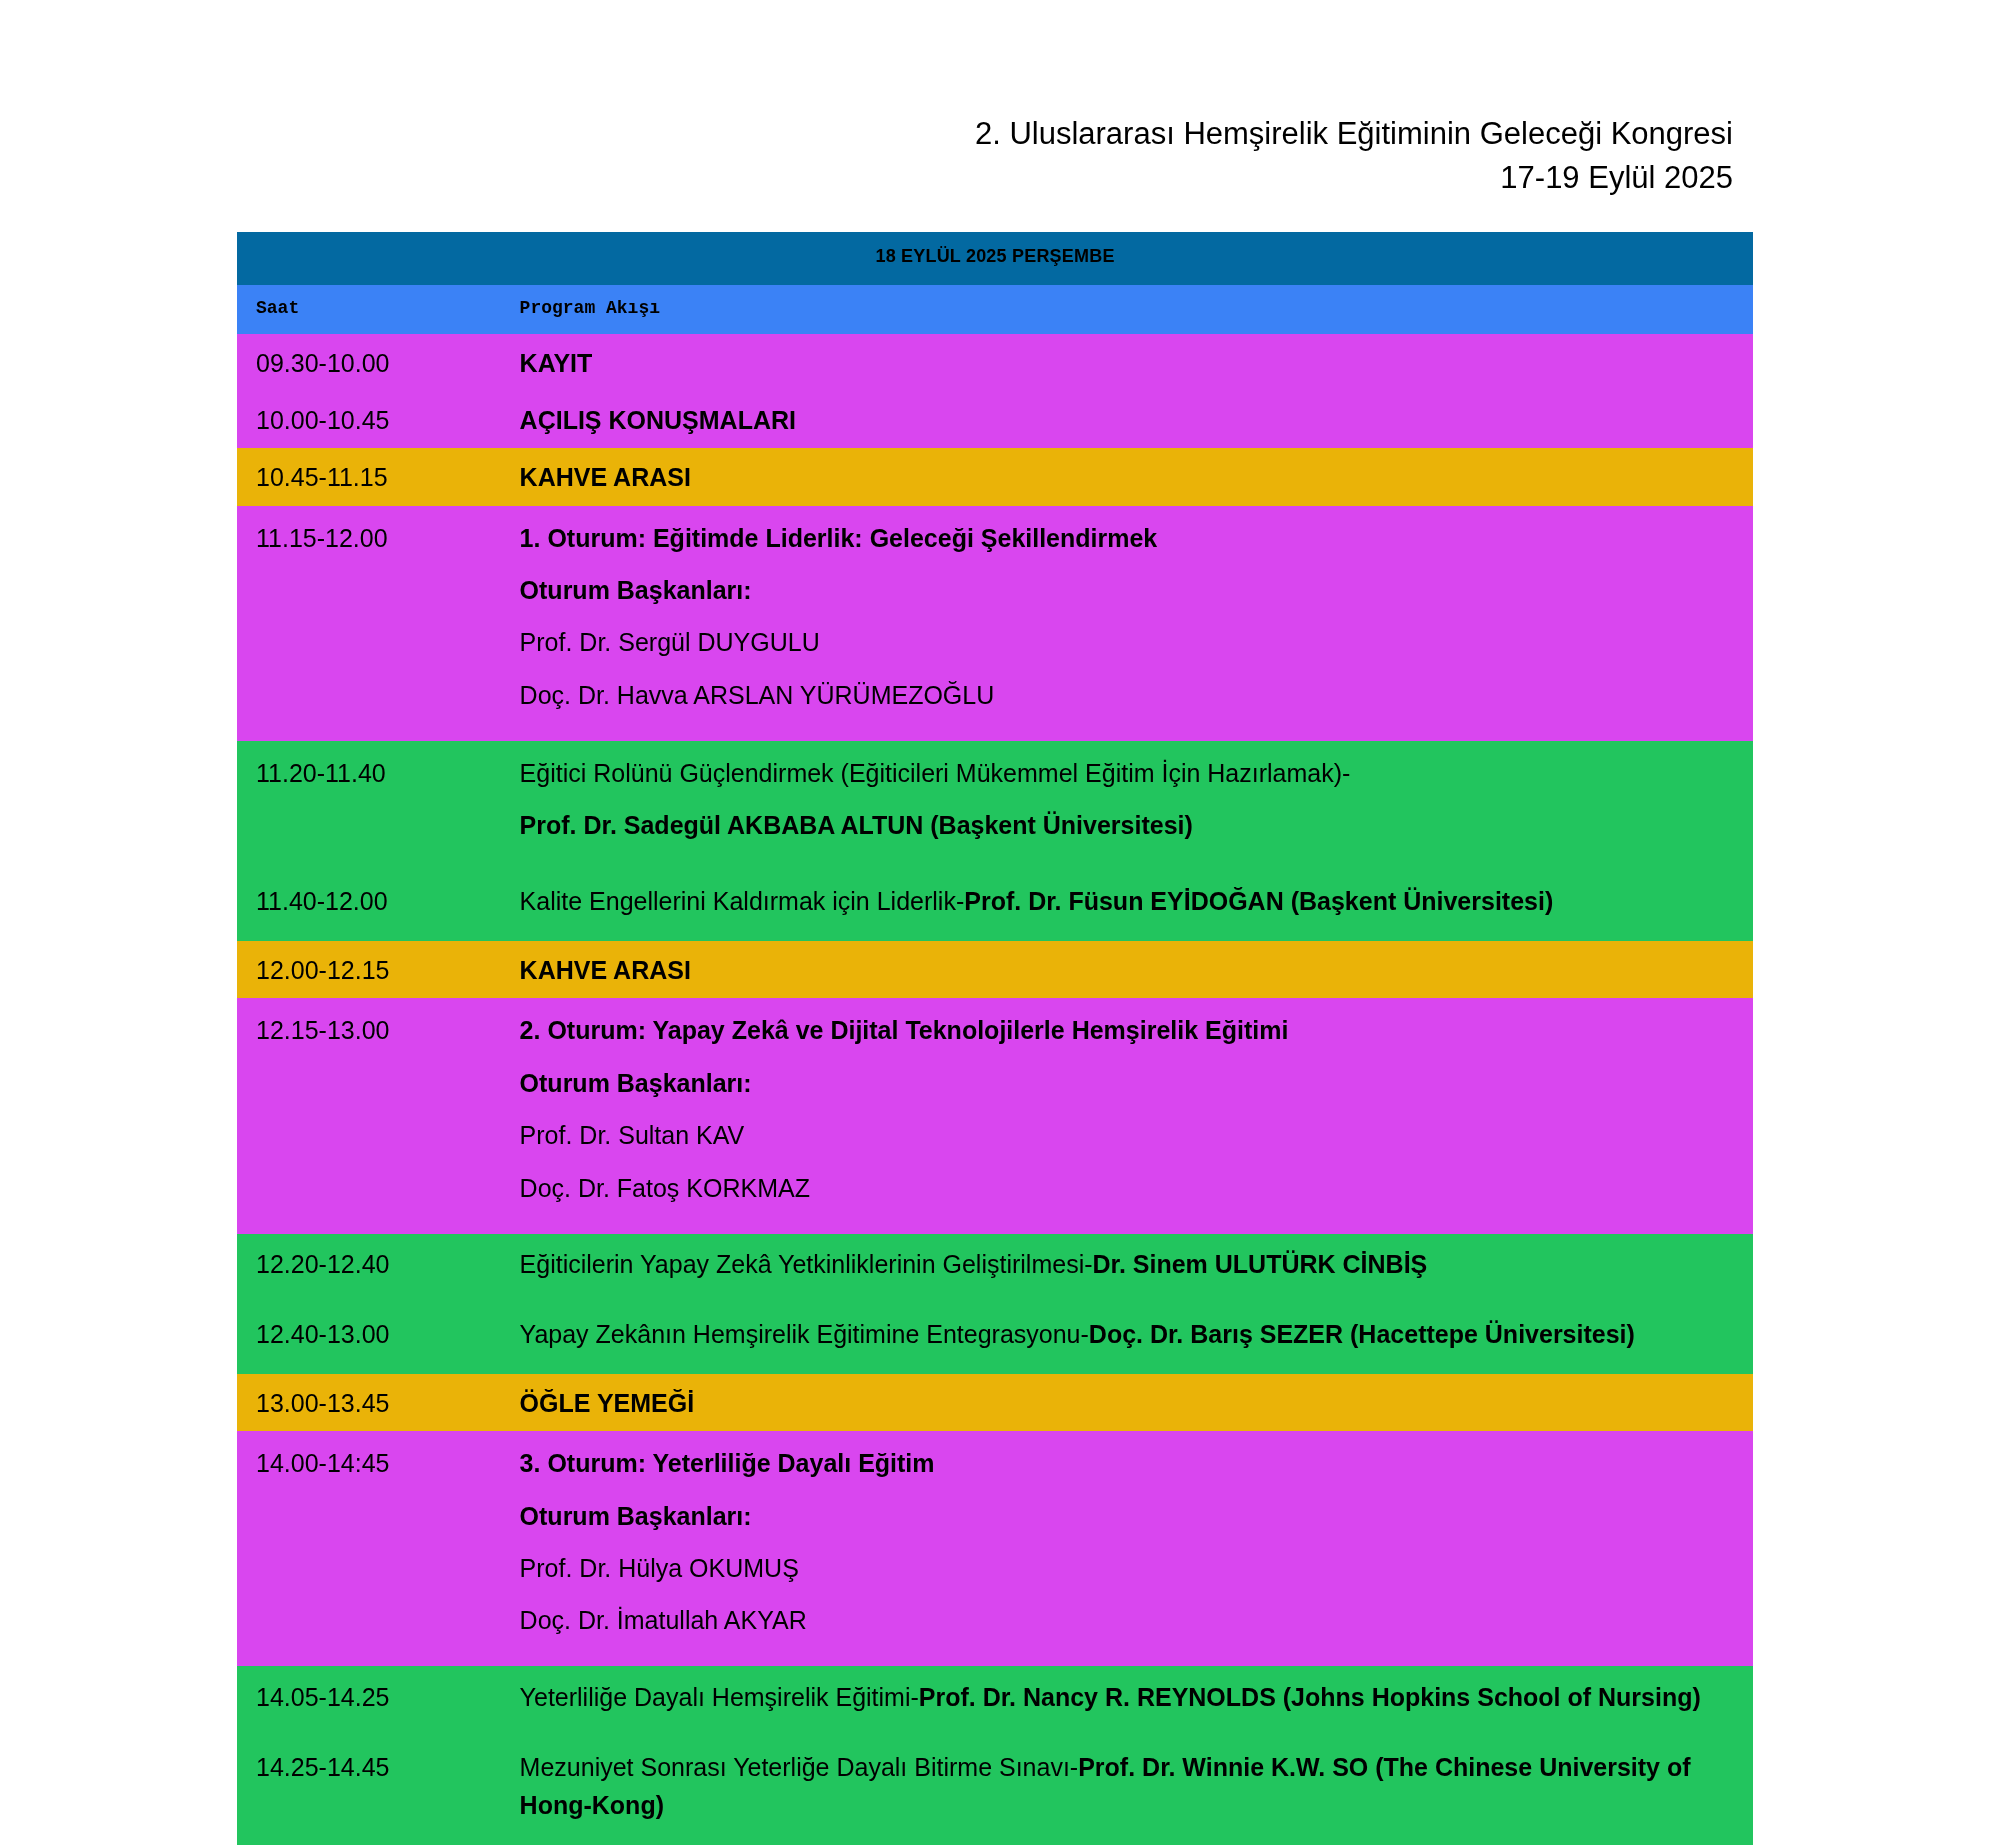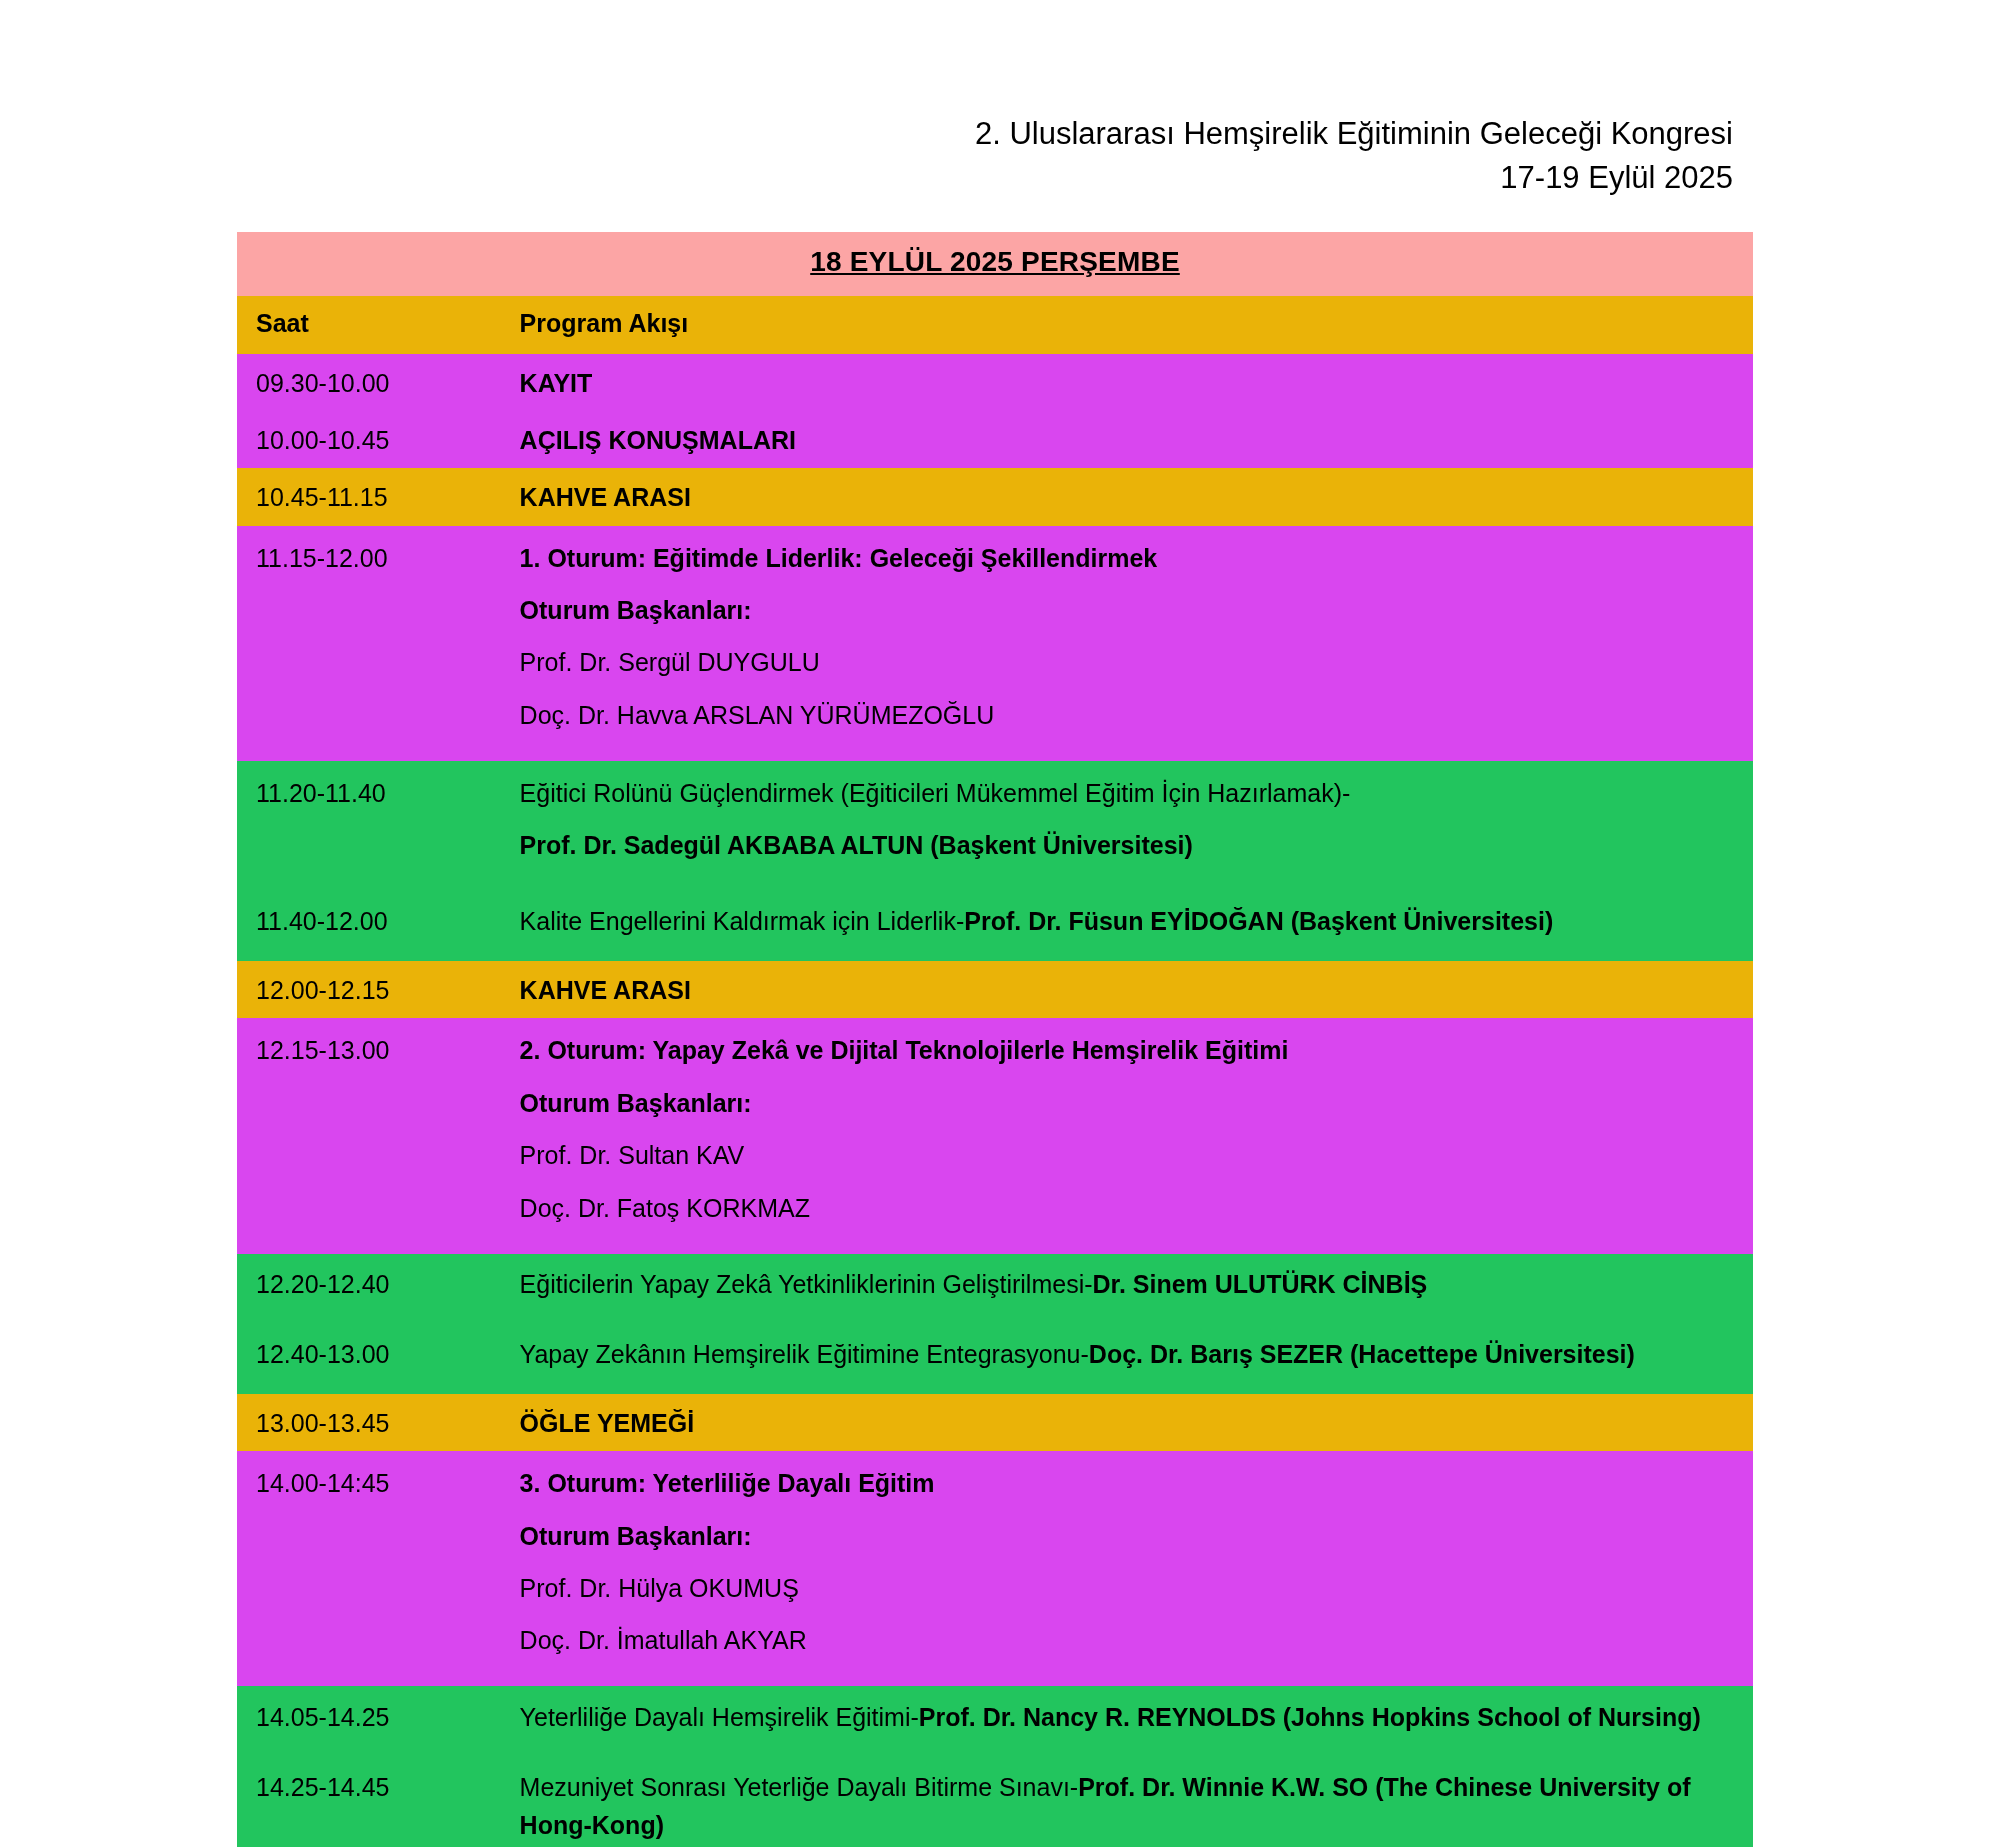--- a/index.html
+++ b/index.html
@@ -50,37 +50,37 @@
     table-layout: fixed;
   }
   .program-table td,
   .program-table th {
     border: 0;
     padding: 0;
     vertical-align: top;
   }
 
   .day-banner td {
-    background: #fca5a5;
+    background: #0369a1;
     text-align: center;
-    font-size: 28px;
+    font-size: 18px;
     font-weight: bold;
     padding: 14.4px 0 17.6px 0;
     letter-spacing: 0.2px;
-    text-decoration: underline;
   }
 
   .col-time   { width: 273px; }
   .col-prog   { width: 1243px; }
 
   .colhead td {
-    background: #eab308;
-    font-size: 25px;
+    background: #3b82f6;
+    font-size: 18px;
     font-weight: bold;
     padding: 13px 0 16px 0;
+    font-family: Liberation Mono, monospace;
   }
   .colhead .cell-time { padding-left: 19px; }
   .colhead .cell-prog { padding-left: 9.6px; }
 
   tr.row td {
     font-size: 25px;
     line-height: 1.52;
     padding-top: 11.2px;
     padding-bottom: 13px;
   }

